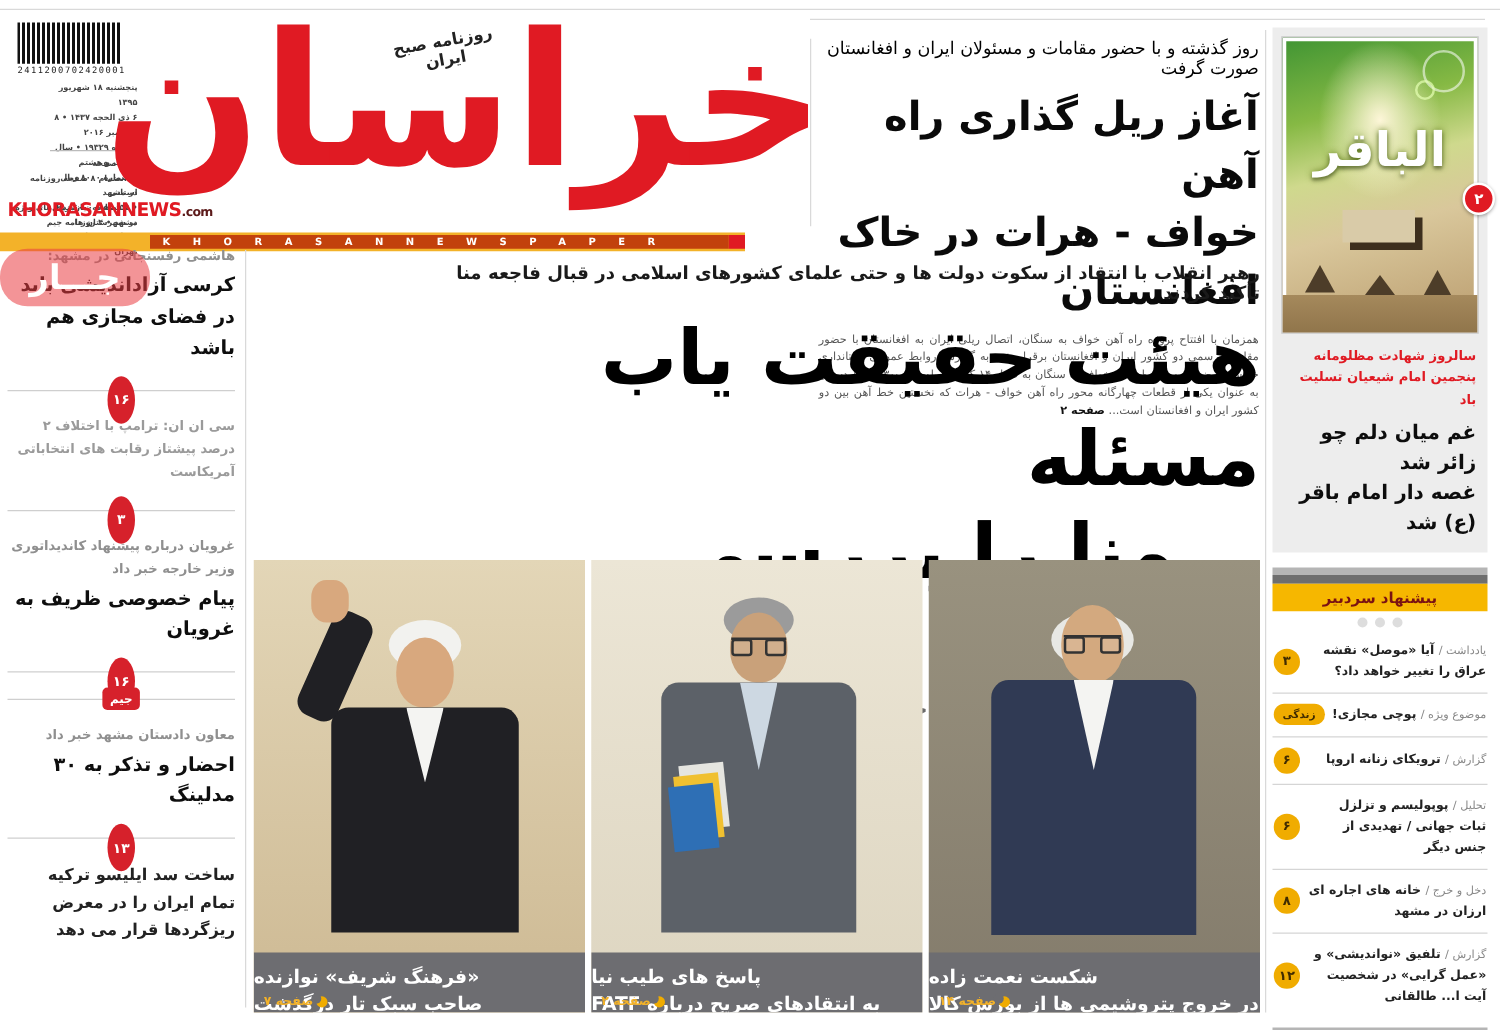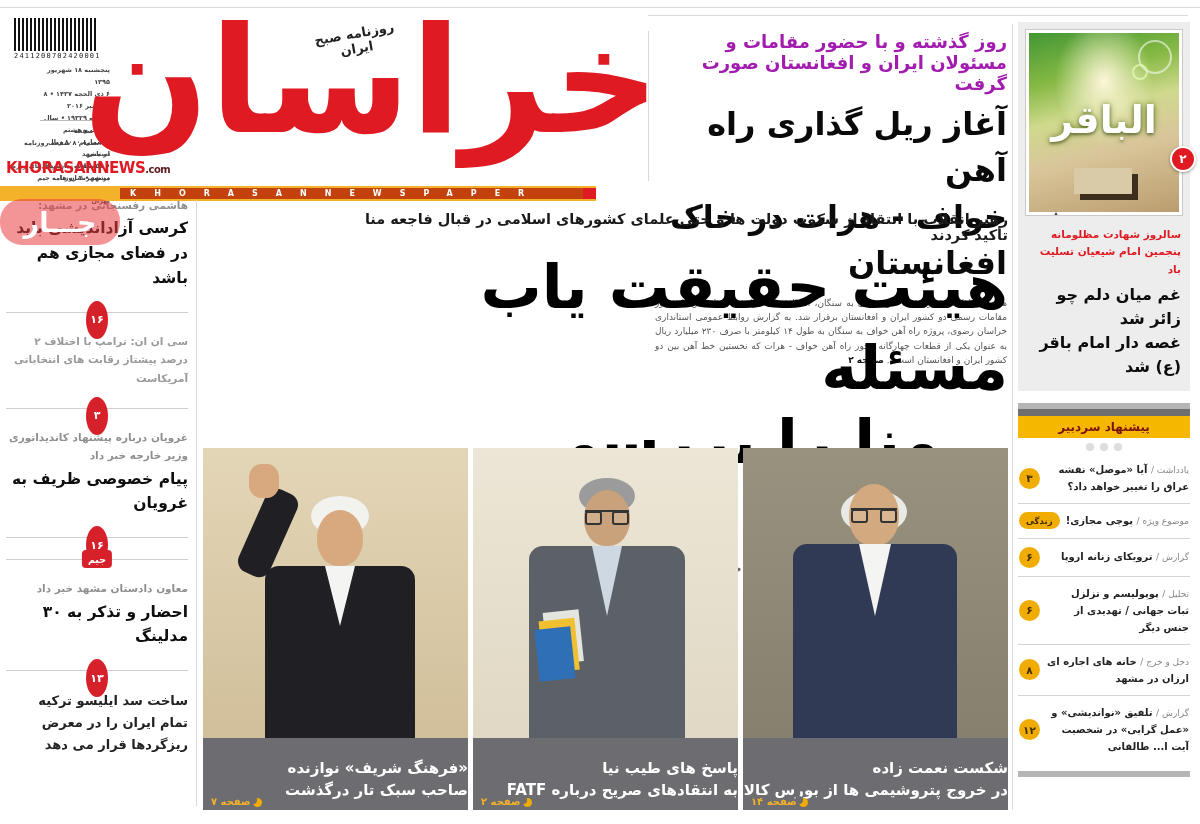--- a/index.html
+++ b/index.html
@@ -32,21 +32,21 @@
   
   .strip { position:absolute; left:0; top:186px; width:596px; height:15px; background:#f3b229; }
   .strip-band { position:absolute; left:120px; top:188px; width:463px; height:11px; background:#c2410c;
     overflow:hidden; direction:ltr; }
   .strip-band span { display:block; color:#fff; font-size:8px; font-weight:bold;
     letter-spacing:18px; line-height:11px; padding-left:10px; white-space:nowrap; }
   .strip-red { position:absolute; left:583px; top:188px; width:13px; height:11px; background:#e01a23; }
 
   
   .top-story { position:absolute; left:655px; top:31px; width:352px; text-align:right; }
-  .ts-kicker { font-size:18px; font-weight:bold; color:#a21caf; margin-bottom:7px; }
+  .ts-kicker { font-size:14px; font-weight:normal; color:#000000; margin-bottom:7px; }
   .ts-h { font-size:32px; font-weight:bold; color:#0a0a0a; line-height:1.45; letter-spacing:-1px; }
   .ts-body { margin-top:9px; font-size:9px; color:#555; line-height:1.6; text-align:justify; }
   .ts-body b { color:#111; }
 
   
   .lead { position:absolute; left:340px; top:211px; width:668px; text-align:right; }
   .lead-kicker { font-size:14.5px; font-weight:bold; color:#1a1a1a; margin-bottom:4px; }
   .lead-h1 { font-size:61px; font-weight:bold; color:#000; line-height:1.32; letter-spacing:-2px; }
   .lead-h2 { font-size:61px; font-weight:bold; color:#000; line-height:1.1; letter-spacing:-2px;
     padding-left:198px; text-align:left; }
@@ -57,22 +57,22 @@
   .cres { display:inline-block; position:relative; width:11px; height:11px; border-radius:50%;
     vertical-align:middle; margin-left:4px; }
   .cres::after { content:''; position:absolute; left:-4px; top:-2px; width:10px; height:10px;
     border-radius:50%; background:#fff; }
   .cres-y { background:#f0ac00; } .cres-k { background:#111; }
 
   
   .photos { position:absolute; left:203px; top:448px; width:805px; height:362px;
     display:flex; gap:5px; direction:ltr; }
   .photo { flex:1; position:relative; overflow:hidden; }
-  .photo .caption { position:absolute; left:0; right:0; bottom:0; height:72px; background:#6d6d71;
-    direction:rtl; text-align:right; color:#fff; padding-top:20px; }
+  .photo .caption { position:absolute; left:0; right:0; bottom:0; height:48px; background:#6d6d71;
+    direction:rtl; text-align:left; color:#fff; padding-top:9px; }
   .cap-l { font-size:15px; font-weight:bold; line-height:1.45; }
   .cap-page { position:absolute; left:8px; bottom:3px; color:#f3b229; font-size:10px; font-weight:bold; }
   .cap-page .cres { width:9px; height:9px; margin-left:2px; }
   .cap-page .cres::after { background:#6d6d71; width:8px; height:8px; }
 
   .photo1 { background:linear-gradient(180deg,#e3d6b7,#cdb993); }
   .photo2 { background:linear-gradient(180deg,#ece6d6,#ddd5c0); }
   .photo3 { background:linear-gradient(180deg,#99927f,#837b6b); }
   .head { position:absolute; border-radius:50% 50% 46% 46%; }
   .hair { position:absolute; border-radius:50%; }
@@ -94,21 +94,21 @@
     min-width:22px; height:38px; border-radius:50%; background:#d6212b; color:#fff;
     font-size:11px; font-weight:bold; display:flex; align-items:center; justify-content:center; }
   .lc-tag { border-radius:4px; padding:0 6px; font-size:9.5px; height:18px; top:-9px; }
   .wm { position:absolute; left:0; top:199px; width:120px; height:46px; background:rgba(234,60,66,.55);
     color:#fff; font-size:27px; font-weight:bold; display:flex; align-items:center;
     justify-content:center; letter-spacing:1px; z-index:5;border-radius:22px; }
 
   
   .sidebar { position:absolute; right:10px; top:22px; width:172px; }
   .side-card { background:#ededed; padding:7px 7px 10px; }
-  .poster { position:relative; height:187px; background:
+  .poster { position:relative; height:238px; background:
       radial-gradient(ellipse 70px 90px at 50% 28%, #fdf6d8 0%, rgba(253,246,216,0) 70%),
       linear-gradient(165deg,#3f9433 0%,#86b944 26%,#cfd98d 44%,#d9c79b 62%,#b99b6d 100%);
     border:1px solid #c9c9c9; box-shadow:0 0 0 3px #fff inset; overflow:hidden; }
   .poster-callig { position:absolute; left:0; right:0; top:68px; text-align:center; color:#fff;
     font-size:38px; font-weight:bold; text-shadow:0 0 6px rgba(90,120,20,.9), 0 2px 3px rgba(0,0,0,.4); }
   .orb { position:absolute; border-radius:50%; border:2px solid rgba(255,255,255,.55); }
   .ruin { position:absolute; background:#4d3d29; }
   .tri { width:0; height:0; background:none; border-left:12px solid transparent;
     border-right:12px solid transparent; border-bottom:22px solid #4d3d29; }
   .tomb { width:58px; height:26px; background:#d9cba8; box-shadow:6px 6px 0 #3d2f1e; }

